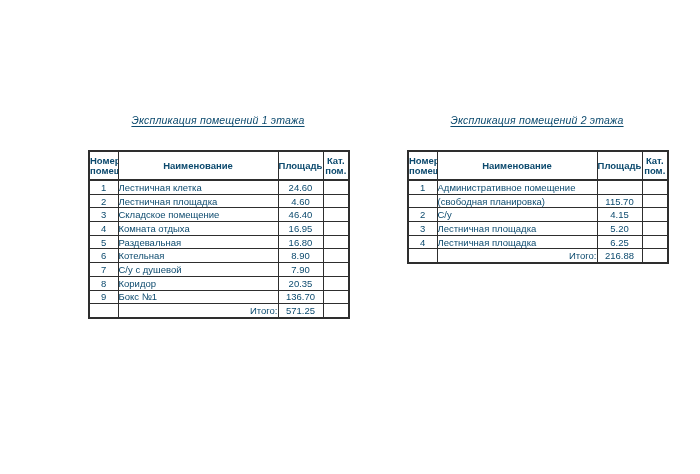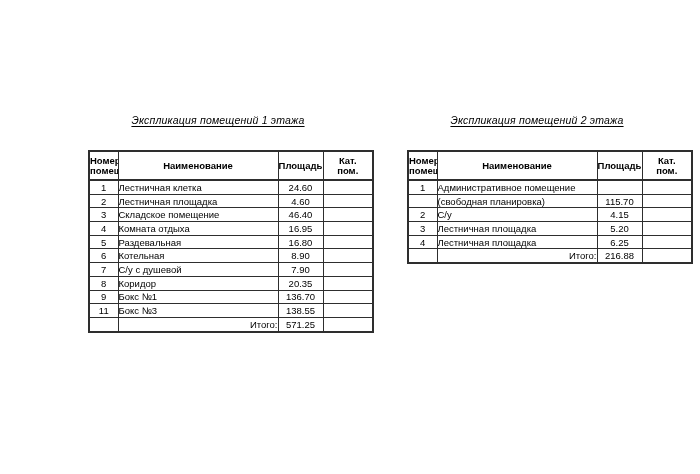--- a/index.html
+++ b/index.html
@@ -1,18 +1,18 @@
 <!DOCTYPE html>
 <html><head>
 <meta charset="utf-8">
 <style>
   html,body{margin:0;padding:0;background:#ffffff;}
   .sheet{
     position:relative;width:700px;height:474px;background:#ffffff;
-    font-family:"Liberation Sans",sans-serif;color:#000000;overflow:hidden;
+    font-family:"Liberation Sans",sans-serif;color:#0c4a6e;overflow:hidden;
   }
   .table-block{position:absolute;top:112px;width:260px;}
   .table-block.tb1{left:88px;}
   .table-block.tb2{left:371px;padding-left:36px;}
   .title{
     text-align:center;font-style:italic;font-size:10.5px;line-height:16px;
     margin:0 0 22px 0;letter-spacing:.2px;white-space:nowrap;
   }
   .title .u{text-decoration:underline;text-underline-offset:2px;}
   table.explication{
@@ -26,21 +26,21 @@
   }
   table.explication thead th{
     height:27px;text-align:center;white-space:pre-line;line-height:10px;
     border-bottom:2px solid #2e2e2e;
     font-weight:bold;
   }
   table.explication tbody td{height:12.7px;}
   .c-num{width:29px;text-align:center;}
   .c-name{width:160px;text-align:left;padding-left:6px;}
   .c-area{width:45px;text-align:center;}
-  .c-cat{width:50px;}
+  .c-cat{width:26px;}
   td.total-label{text-align:right;padding-right:4px;padding-left:0;}
 </style>
 </head>
 <body>
 
 <div class="sheet">
 
   <section class="table-block tb1">
     <div class="title">
       <span class="u">Экспликация помещений 1 этажа</span>
@@ -111,26 +111,20 @@
             <td class="c-area">20.35</td>
             <td class="c-cat"></td>
           </tr>
           <tr>
             <td class="c-num">9</td>
             <td class="c-name">Бокс №1</td>
             <td class="c-area">136.70</td>
             <td class="c-cat"></td>
           </tr>
           <tr>
-            <td class="c-num">11</td>
-            <td class="c-name">Бокс №3</td>
-            <td class="c-area">138.55</td>
-            <td class="c-cat"></td>
-          </tr>
-          <tr>
             <td class="c-num"></td>
             <td class="c-name total-label">Итого:</td>
             <td class="c-area">571.25</td>
             <td class="c-cat"></td>
           </tr>
         </tbody>
     </table>
   </section>
 
   <section class="table-block tb2">

